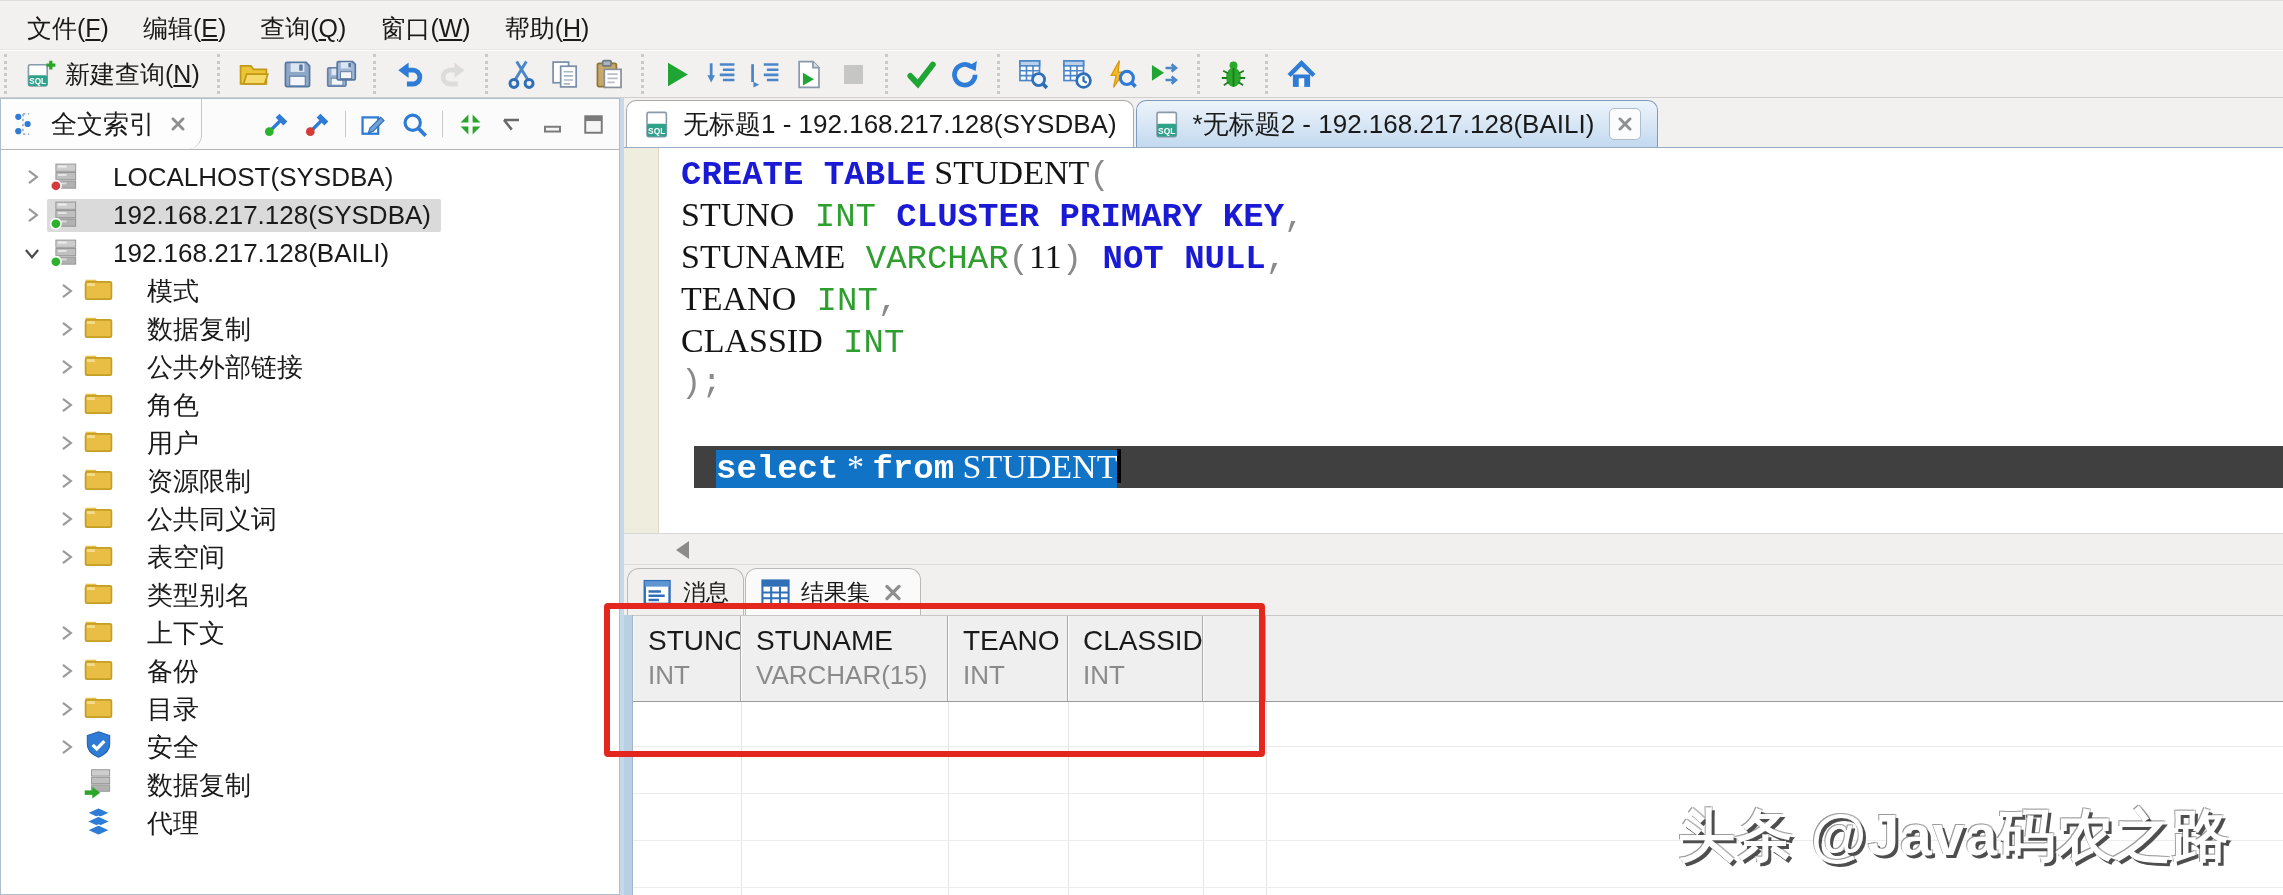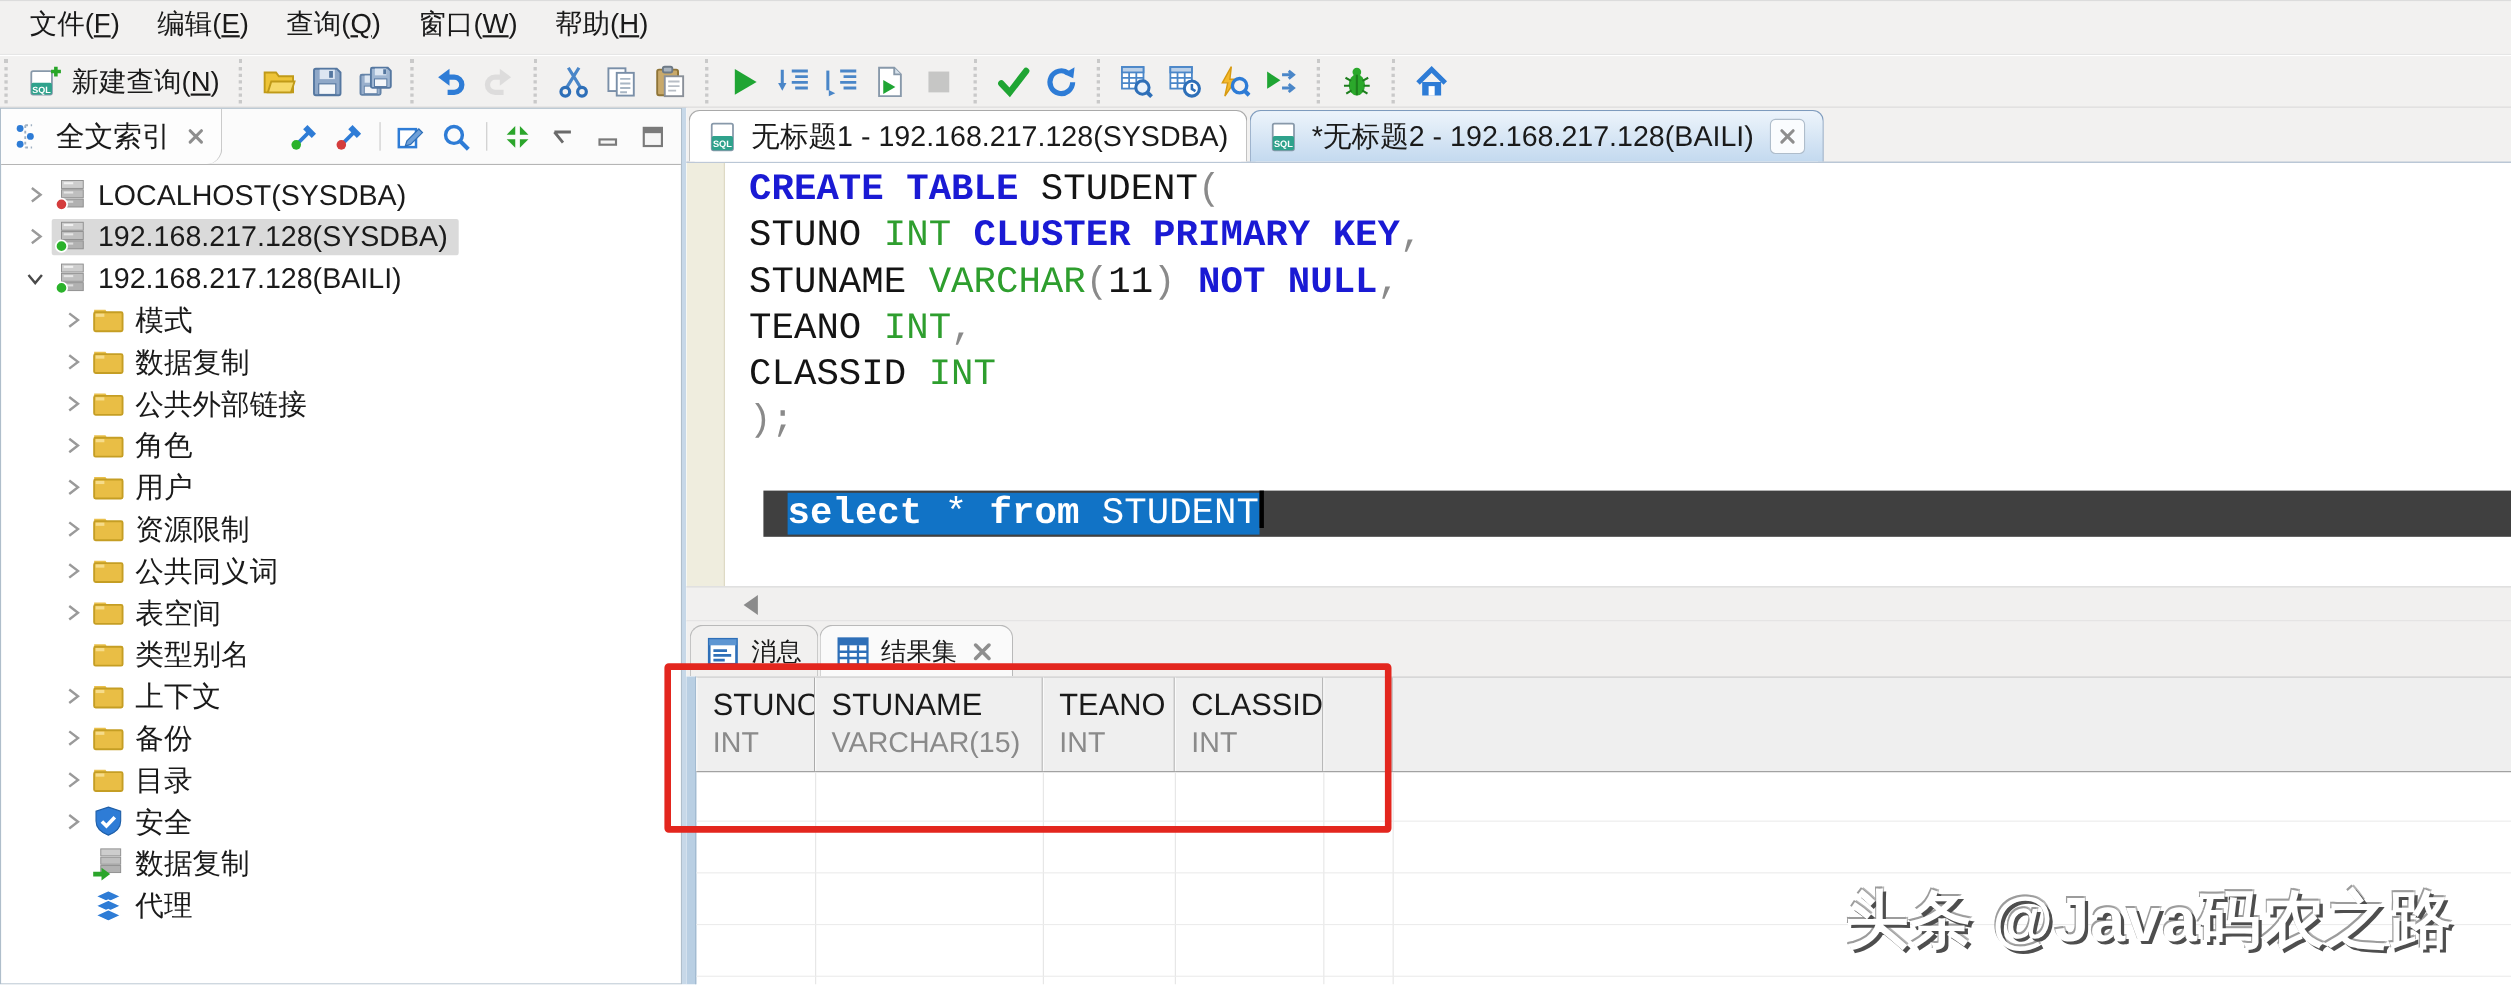--- a/index.html
+++ b/index.html
@@ -4,21 +4,21 @@
 <style>
   html,body{margin:0;padding:0;}
   body{
     width:2283px;height:895px;position:relative;overflow:hidden;background:#fff;
     font-family:"Liberation Sans","DejaVu Sans",sans-serif;color:#1a1a1a;
     -webkit-font-smoothing:antialiased;
   }
   svg{display:block}
   
   .menubar{position:absolute;left:0;top:0;width:100%;height:50px;background:#F2F1F0;
-    border-top:1px solid #DCDCDC;border-bottom:1px solid #E6E6E6;display:flex;align-items:flex-start;
+    border-top:1px solid #DCDCDC;border-bottom:1px solid #E6E6E6;display:flex;align-items:flex-end;
     padding-left:10px;box-sizing:border-box;}
   .menu-item{font-size:25px;padding:0 17px;height:42px;line-height:42px;cursor:default;}
   
   .toolbar{position:absolute;left:0;top:51px;width:100%;height:47px;background:#F2F1F0;
     border-bottom:1px solid #CFCFCF;display:flex;align-items:center;box-sizing:border-box;padding-left:4px;}
   .tgroup{display:flex;align-items:center;height:40px;padding:0 9px 0 12px;border-left:3px dotted #C9C9C9;}
   .tbtn{width:44px;height:40px;display:flex;align-items:center;justify-content:center;border-radius:4px;}
   .tbtn svg{width:31px;height:31px;}
   .tbtn.dis{opacity:.5;filter:grayscale(.6);}
   .nq-label{font-size:25px;margin:0 8px 0 2px;white-space:nowrap;}
@@ -29,21 +29,21 @@
   .side-tab{display:flex;align-items:center;gap:10px;height:100%;padding:0 10px 0 12px;
     border-right:1px solid #C6C6C6;border-bottom-right-radius:14px;font-size:26px;background:#FDFDFD;}
   .side-tab svg{width:28px;height:28px;}
   .side-actions{margin-left:auto;display:flex;align-items:center;gap:14px;padding-right:12px;}
   .side-actions .sbtn svg{width:27px;height:27px;}
   .sep-v{width:1px;height:26px;background:#C9C9C9;}
   .tree{padding-top:8px;font-size:26px;}
   .trow{height:38px;display:flex;align-items:center;white-space:nowrap;}
   .chev{width:30px;display:flex;justify-content:center;flex:none;}
   .chev svg{width:22px;height:22px;}
-  .selwrap{display:flex;align-items:center;padding:1px 10px 1px 2px;border-radius:2px;}
+  .selwrap{display:flex;padding:1px 10px 1px 2px;border-radius:2px;gap:24px;}
   .trow.selected .selwrap{background:#DADADA;}
   .ticon svg{width:31px;height:31px;}
   .tlabel{margin-left:9px;}
   
   .splitter{position:absolute;left:620px;top:98px;width:4px;bottom:0;background:#C7D8E8;}
   
   .editor-area{position:absolute;left:624px;top:98px;right:0;bottom:0;background:#fff;}
   .ed-tabs{position:absolute;top:0;left:0;right:0;height:50px;background:#F2F1F0;
     border-bottom:1px solid #97ABC2;display:flex;align-items:flex-end;padding-left:2px;box-sizing:border-box;}
   .ed-tab{height:47px;display:flex;align-items:center;gap:11px;padding:0 16px;font-size:26px;
@@ -56,21 +56,21 @@
   .xbox svg,.xplain svg{width:22px;height:22px;}
   .xplain{width:26px;height:26px;display:flex;align-items:center;justify-content:center;}
   
   .ed-body{position:absolute;top:50px;left:0;right:0;height:385px;background:#fff;display:flex;overflow:hidden;}
   .gutter{width:34px;flex:none;background:#EFEDDE;border-right:1px solid #DCD8C2;}
   .code{flex:1;padding-top:4px;font-family:"Liberation Mono","DejaVu Sans Mono",monospace;
     font-size:34px;line-height:42px;}
   .cline{height:42px;white-space:pre;padding-left:22px;}
   .tok-kw{color:#1A1AD4;font-weight:bold;}
   .tok-type{color:#2E9E2E;}
-  .tok-id{color:#141414;}
+  .tok-id{color:#141414;font-family:Liberation Serif, serif;}
   .tok-punct{color:#8A8A8A;}
   .cline.selected{background:#404040;margin-left:35px;}
   .selbg{background:#1173C6;}
   .selbg .tok-kw,.selbg .tok-type,.selbg .tok-id,.selbg .tok-punct{color:#fff;}
   .cursor{display:inline-block;width:4px;height:34px;background:#000;vertical-align:-5px;}
   
   .hscroll{position:absolute;top:435px;left:0;right:0;height:32px;background:#F1F0EF;
     border-top:1px solid #D8D8D8;border-bottom:1px solid #DDDDDD;box-sizing:border-box;}
   .left-arrow{position:absolute;left:52px;top:7px;width:0;height:0;
     border-top:9px solid transparent;border-bottom:9px solid transparent;border-right:13px solid #8B8B8B;}

